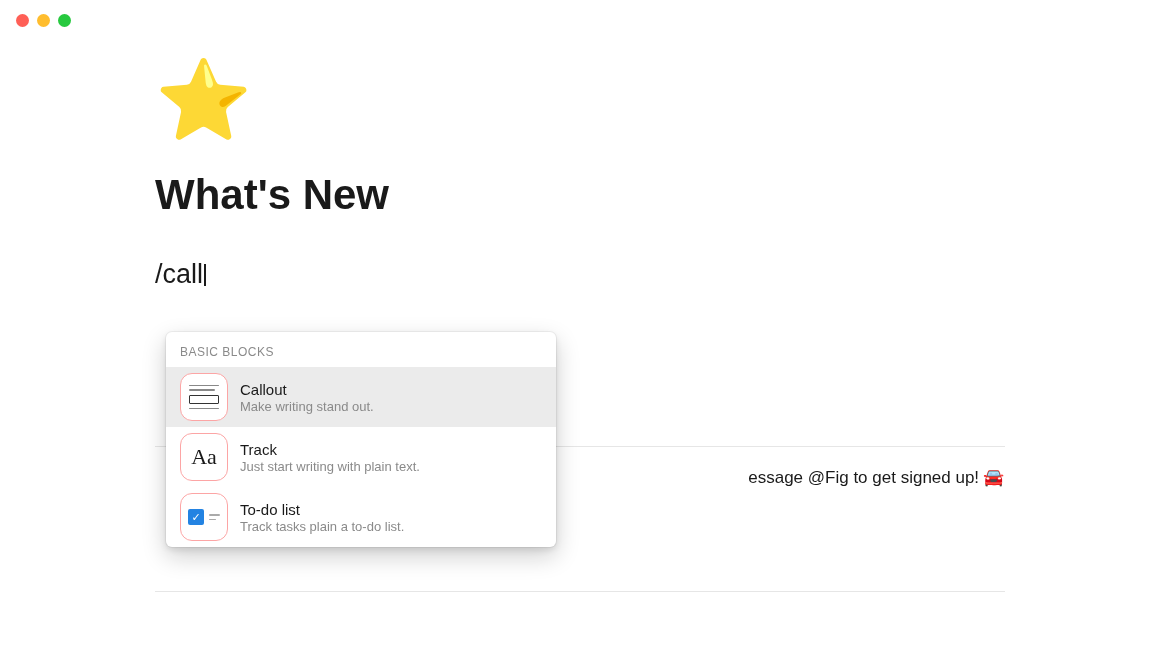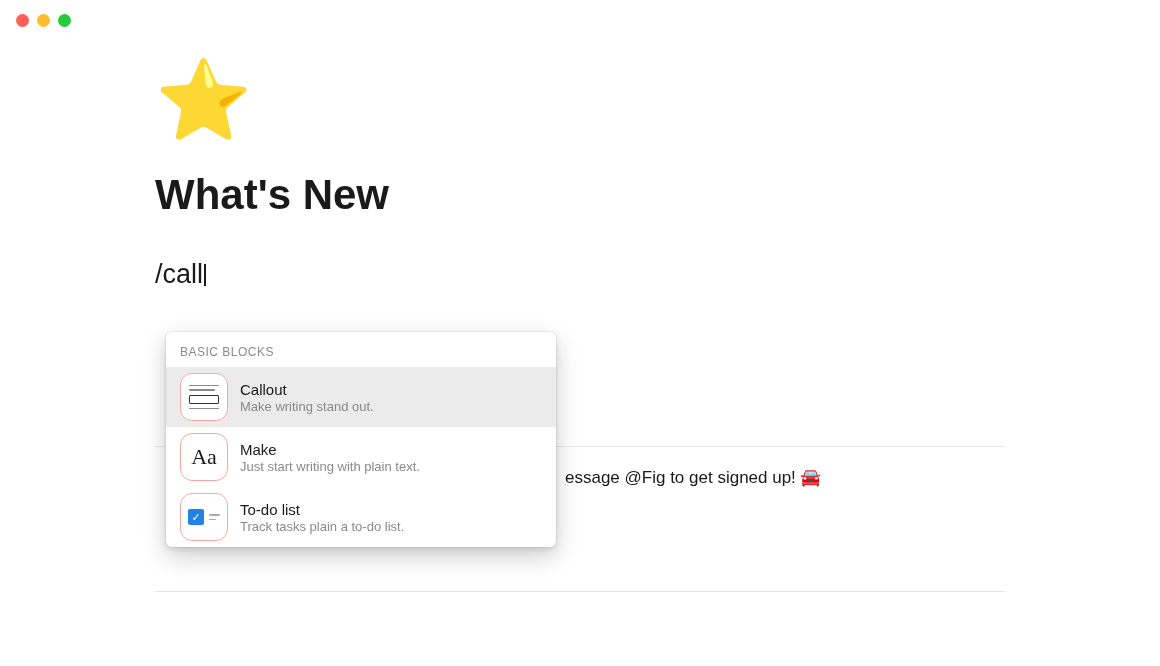--- a/index.html
+++ b/index.html
@@ -211,21 +211,21 @@
   <div class="page-icon">⭐</div>
   <h1 class="page-title">What's New</h1>
   <div class="slash-command">
     <span>/call</span>
       <span class="text-cursor"></span>
   </div>
 </div>
 
 <div class="background-content">
   <div class="bg-divider"></div>
-  <div class="bg-line" style="padding-left: 410px;">essage @Fig to get signed up! 🚘</div>
+  <div class="bg-line" style="padding-left: 410px; text-align: right;">essage @Fig to get signed up! 🚘</div>
   <div class="bg-divider-bottom"></div>
 </div>
 
 <div class="block-menu">
   <div class="menu-header">BASIC BLOCKS</div>
 
   <div class="menu-item selected">
     <div class="menu-icon">
       <div class="icon-callout">
         <div class="line"></div>
@@ -238,21 +238,21 @@
       <div class="menu-title">Callout</div>
       <div class="menu-desc">Make writing stand out.</div>
     </div>
   </div>
 
   <div class="menu-item">
     <div class="menu-icon">
       <span class="icon-text">Aa</span>
     </div>
     <div class="menu-text">
-      <div class="menu-title">Make</div>
+      <div class="menu-title">Track</div>
       <div class="menu-desc">Just start writing with plain text.</div>
     </div>
   </div>
 
   <div class="menu-item">
     <div class="menu-icon">
       <div class="icon-todo">
         <div class="check">✓</div>
         <div class="lines">
             <div></div>

